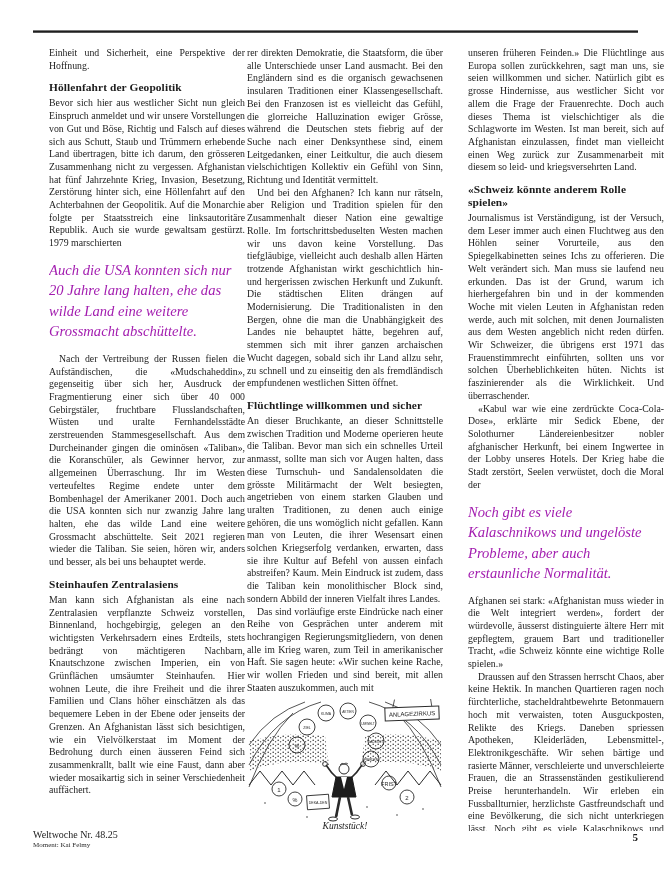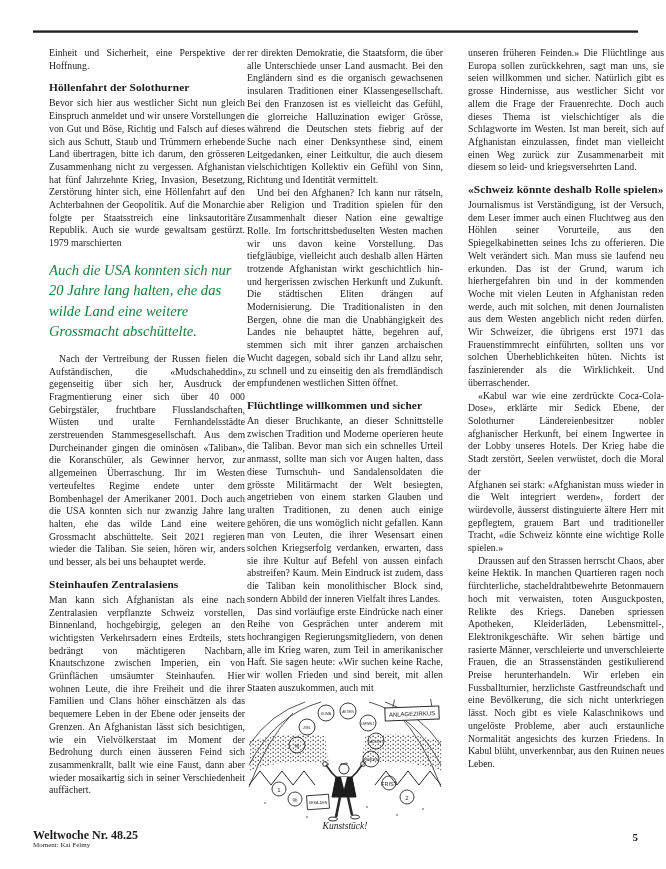--- a/index.html
+++ b/index.html
@@ -18,43 +18,43 @@
     hyphens:auto;-webkit-hyphens:auto;overflow-wrap:break-word;
   }
   .col-1{left:33px;margin-left:16px;} .col-2{left:238px;margin-left:9px;} .col-3{left:468px;}
   .col p{margin:0;}
   .col p.indent{text-indent:10px;}
   .col h3{
     font-size:11.4px;line-height:13px;margin:9px 0 3px 0;text-align:left;
     font-weight:bold;letter-spacing:.1px;
   }
   .pullquote{
-    color:#15803d;font-style:italic;font-size:14.6px;line-height:20.5px;
+    color:#a21caf;font-style:italic;font-size:14.6px;line-height:20.5px;
     text-align:left;margin:10px 0 11px 0;hyphens:none;-webkit-hyphens:none;
   }
   .cartoon{margin-top:5px;}
   .cartoon svg{display:block;}
   .footer{position:absolute;left:33px;top:830px;width:605px;}
-  .pub-line{font-size:12px;line-height:10px;font-weight:bold;}
+  .pub-line{font-size:10px;line-height:10px;}
   .credit-line{font-size:7px;line-height:9px;color:#2a2a2a;margin-top:1px;}
   .page-number{
     position:absolute;right:0;top:1px;font-size:11px;font-weight:bold;
   }
   .ink{stroke:#2a2a2a;fill:none;}
 </style>
 </head>
 <body>
 
 <div class="page">
 
   <div class="top-rule"></div>
 
   <div class="col col-1">
     <p>Einheit und Sicherheit, eine Perspektive der Hoffnung.</p>
-    <h3>Höllenfahrt der Solothurner</h3>
+    <h3>Höllenfahrt der Geopolitik</h3>
     <p>Bevor sich hier aus westlicher Sicht nun gleich Einspruch anmeldet und wir unsere Vorstellungen von Gut und Böse, Richtig und Falsch auf dieses sich aus Schutt, Staub und Trümmern erhebende Land übertragen, bitte ich darum, den grösseren Zusammenhang nicht zu vergessen. Afghanistan hat fünf Jahrzehnte Krieg, Invasion, Besetzung, Zerstörung hinter sich, eine Höllenfahrt auf den Achterbahnen der Geopolitik. Auf die Monarchie folgte per Staatsstreich eine linksautoritäre Republik. Auch sie wurde gewaltsam gestürzt. 1979 marschierten</p>
     <div class="pullquote">Auch die USA konnten sich nur 20 Jahre lang halten, ehe das wilde Land eine weitere Grossmacht abschüttelte.</div>
     <p class="indent">Nach der Vertreibung der Russen fielen die Aufständischen, die «Mudschaheddin», gegenseitig über sich her, Ausdruck der Fragmentierung einer sich über 40 000 Gebirgstäler, fruchtbare Flusslandschaften, Wüsten und uralte Fernhandelsstädte zerstreuenden Stammesgesellschaft. Aus dem Durcheinander gingen die ominösen «Taliban», die Koranschüler, als Gewinner hervor, zur allgemeinen Überraschung. Ihr im Westen verteufeltes Regime endete unter dem Bombenhagel der Amerikaner 2001. Doch auch die USA konnten sich nur zwanzig Jahre lang halten, ehe das wilde Land eine weitere Grossmacht abschüttelte. Seit 2021 regieren wieder die Taliban. Sie seien, hören wir, anders und besser, als bei uns behauptet werde.</p>
     <h3>Steinhaufen Zentralasiens</h3>
     <p>Man kann sich Afghanistan als eine nach Zentralasien verpflanzte Schweiz vorstellen, Binnenland, hochgebirgig, gelegen an den wichtigsten Verkehrsadern eines Erdteils, stets bedrängt von mächtigeren Nachbarn, Knautschzone zwischen Imperien, ein von Grünflächen umsäumter Steinhaufen. Hier wohnen Leute, die ihre Freiheit und die ihrer Familien und Clans höher einschätzen als das bequemere Leben in der Ebene oder jenseits der Grenzen. An Afghanistan lässt sich besichtigen, wie ein Vielvölkerstaat im Moment der Bedrohung durch einen äusseren Feind sich zusammenkrallt, ballt wie eine Faust, dann aber wieder mosaikartig sich in seiner Verschiedenheit auffächert.</p>
 
   </div>
 
   <div class="col col-2">
     <p>rer direkten Demokratie, die Staatsform, die über alle Unterschiede unser Land ausmacht. Bei den Engländern sind es die organisch gewachsenen insularen Traditionen einer Klassengesellschaft. Bei den Franzosen ist es vielleicht das Gefühl, die glorreiche Halluzination ewiger Grösse, während die Deutschen stets fiebrig auf der Suche nach einer Denksynthese sind, einem Leitgedanken, einer Leitkultur, die auch diesem vielschichtigen Kollektiv ein Gefühl von Sinn, Richtung und Identität vermittelt.</p>
@@ -146,23 +146,24 @@
           <ellipse class="ink" stroke-width="1" cx="108" cy="118" rx="4.5" ry="2" fill="#fff"></ellipse>
         </g>
 
         <text x="98" y="130" text-anchor="middle" font-size="9.5" font-family="Liberation Serif, serif" font-style="italic" fill="#222">Kunststück!</text>
       </svg>
     </div>
   </div>
 
   <div class="col col-3">
     <p>unseren früheren Feinden.» Die Flüchtlinge aus Europa sollen zurückkehren, sagt man uns, sie seien willkommen und sicher. Natürlich gibt es grosse Hindernisse, aus westlicher Sicht vor allem die Frage der Frauenrechte. Doch auch dieses Thema ist vielschichtiger als die Schlagworte im Westen. Ist man bereit, sich auf Afghanistan einzulassen, findet man vielleicht einen Weg zurück zur Zusammenarbeit mit diesem so leid- und kriegsversehrten Land.</p>
-    <h3>«Schweiz könnte deshalb Rolle spielen»</h3>
+    <h3>«Schweiz könnte anderem Rolle spielen»</h3>
     <p>Journalismus ist Verständigung, ist der Versuch, dem Leser immer auch einen Fluchtweg aus den Höhlen seiner Vorurteile, aus den Spiegelkabinetten seines Ichs zu offerieren. Die Welt verändert sich. Man muss sie laufend neu erkunden. Das ist der Grund, warum ich hierhergefahren bin und in der kommenden Woche mit vielen Leuten in Afghanistan reden werde, auch mit solchen, mit denen Journalisten aus dem Westen angeblich nicht reden dürfen. Wir Schweizer, die übrigens erst 1971 das Frauenstimmrecht einführten, sollten uns vor solchen Überheblichkeiten hüten. Nichts ist faszinierender als die Wirklichkeit. Und überraschender.</p>
     <p class="indent">«Kabul war wie eine zerdrückte Coca-Cola-Dose», erklärte mir Sedick Ebene, der Solothurner Ländereienbesitzer nobler afghanischer Herkunft, bei einem Ingwertee in der Lobby unseres Hotels. Der Krieg habe die Stadt zerstört, Seelen verwüstet, doch die Moral der</p>
+    <div class="pullquote">Noch gibt es viele Kalaschnikows und ungelöste Probleme, aber auch erstaunliche Normalität.</div>
     <p>Afghanen sei stark: «Afghanistan muss wieder in die Welt integriert werden», fordert der würdevolle, äusserst distinguierte ältere Herr mit gepflegtem, grauem Bart und traditioneller Tracht, «die Schweiz könnte eine wichtige Rolle spielen.»</p>
     <p class="indent">Draussen auf den Strassen herrscht Chaos, aber keine Hektik. In manchen Quartieren ragen noch fürchterliche, stacheldrahtbewehrte Betonmauern hoch mit verwaisten, toten Ausguckposten, Relikte des Kriegs. Daneben spriessen Apotheken, Kleiderläden, Lebensmittel-, Elektronikgeschäfte. Wir sehen bärtige und rasierte Männer, verschleierte und unverschleierte Frauen, die an Strassenständen gestikulierend Preise herunterhandeln. Wir erleben ein Fussballturnier, herzlichste Gastfreundschaft und eine Bevölkerung, die sich nicht unterkriegen lässt. Noch gibt es viele Kalaschnikows und ungelöste Probleme, aber auch erstaunliche Normalität angesichts des kurzen Friedens. In Kabul blüht, unverkennbar, aus den Ruinen neues Leben.</p>
 
   </div>
 
   <div class="footer">
     <div class="pub-line">Weltwoche Nr. 48.25</div>
     <div class="credit-line">Moment: Kai Felmy</div>
     <div class="page-number">5</div>
   </div>

